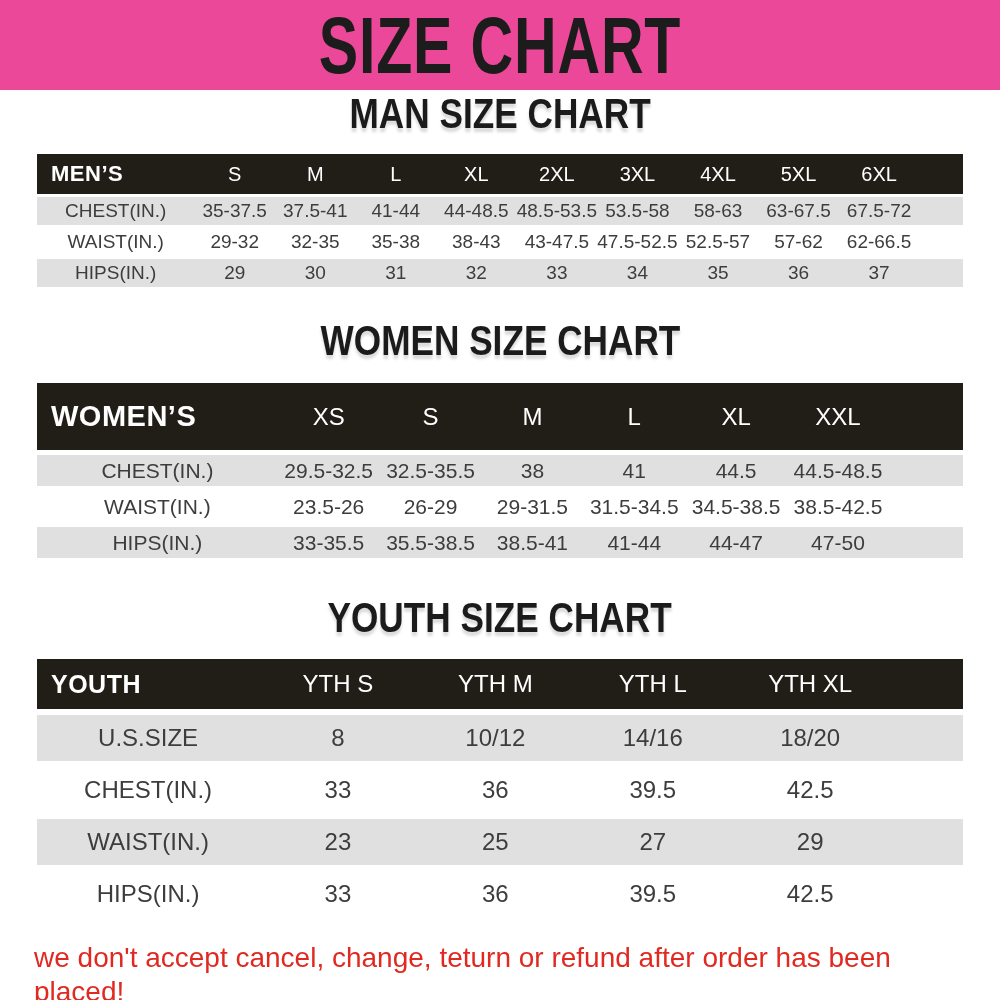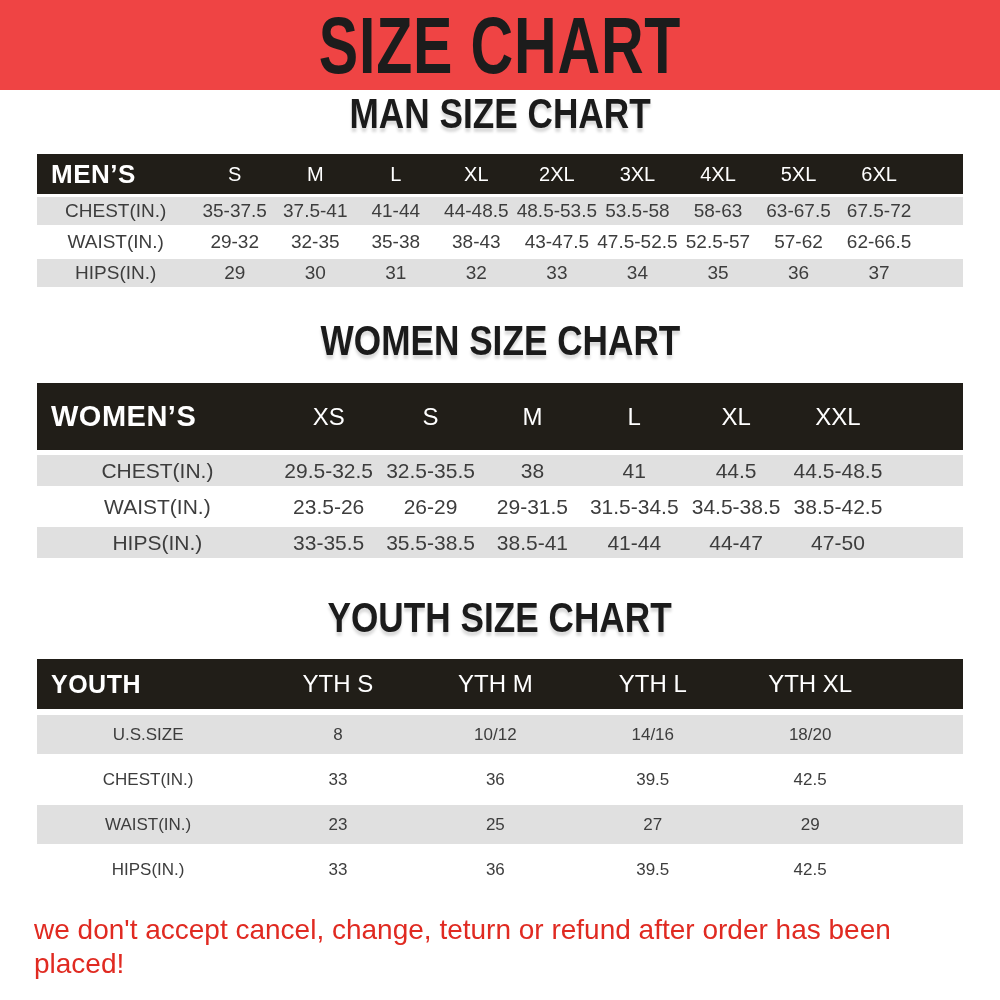--- a/index.html
+++ b/index.html
@@ -1,20 +1,20 @@
 <!DOCTYPE html>
 <html><head>
 <meta charset="utf-8">
 <style>
   * { margin:0; padding:0; box-sizing:border-box; }
   html,body { width:1000px; height:1000px; background:#ffffff;
     font-family:"Liberation Sans", sans-serif; overflow:hidden; }
 
   
-  .banner { height:90px; background:#ef4444; display:flex;
+  .banner { height:90px; background:#ec4899; display:flex;
     align-items:center; justify-content:center; }
   .banner .t { display:inline-block; font-size:72px; font-weight:bold;
     color:#1c1c1c; letter-spacing:1px; transform:scale(0.82,1.10);
     white-space:nowrap; }
 
   
   .section-heading { text-align:center; font-weight:bold; color:#1b1b1b; }
   .section-heading .t { display:inline-block; font-size:40px; line-height:44px;
     transform:scale(0.88,1.08); white-space:nowrap;
     text-shadow:0 4px 3px rgba(0,0,0,0.15); }
@@ -28,32 +28,32 @@
   thead tr { background:#211E18; color:#ffffff; }
   th.corner { text-align:left; padding-left:14px; font-weight:bold;
     letter-spacing:0.5px; white-space:nowrap; }
   th.size { font-weight:normal; text-align:center; }
   tbody tr:nth-child(odd) { background:#E0E0E0; }
   tbody tr:nth-child(even){ background:#ffffff; }
   td { text-align:center; color:#3d3d3d; white-space:nowrap; }
 
   table.men   { margin-top:16px; border-spacing:0 3px; }
   table.men   thead tr { height:40px; font-size:20px; }
-  table.men   th.corner { font-size:26px;margin-top:41px; }
+  table.men   th.corner { font-size:22px;margin-top:41px; }
   table.men   tbody tr { height:28px; font-size:19px; }
 
   table.women { margin-top:16px; border-spacing:0 5px; }
   table.women thead tr { height:67px; font-size:24px; }
   table.women th.corner { font-size:29px; }
   table.women tbody tr { height:31px; font-size:21px; }
 
   table.youth { margin-top:14px; border-spacing:0 6px; }
   table.youth thead tr { height:50px; font-size:24px; }
   table.youth th.corner { font-size:25px; }
-  table.youth tbody tr { height:39px; font-size:17px; }
+  table.youth tbody tr { height:46px; font-size:24px; }
 
   
   .footer { margin:18px 28px 0 34px; color:#E02A21;
     font-size:28px; line-height:34px; }
 </style>
 </head>
 <body>
 
 <div class="banner">
   <span class="t">SIZE CHART</span>

